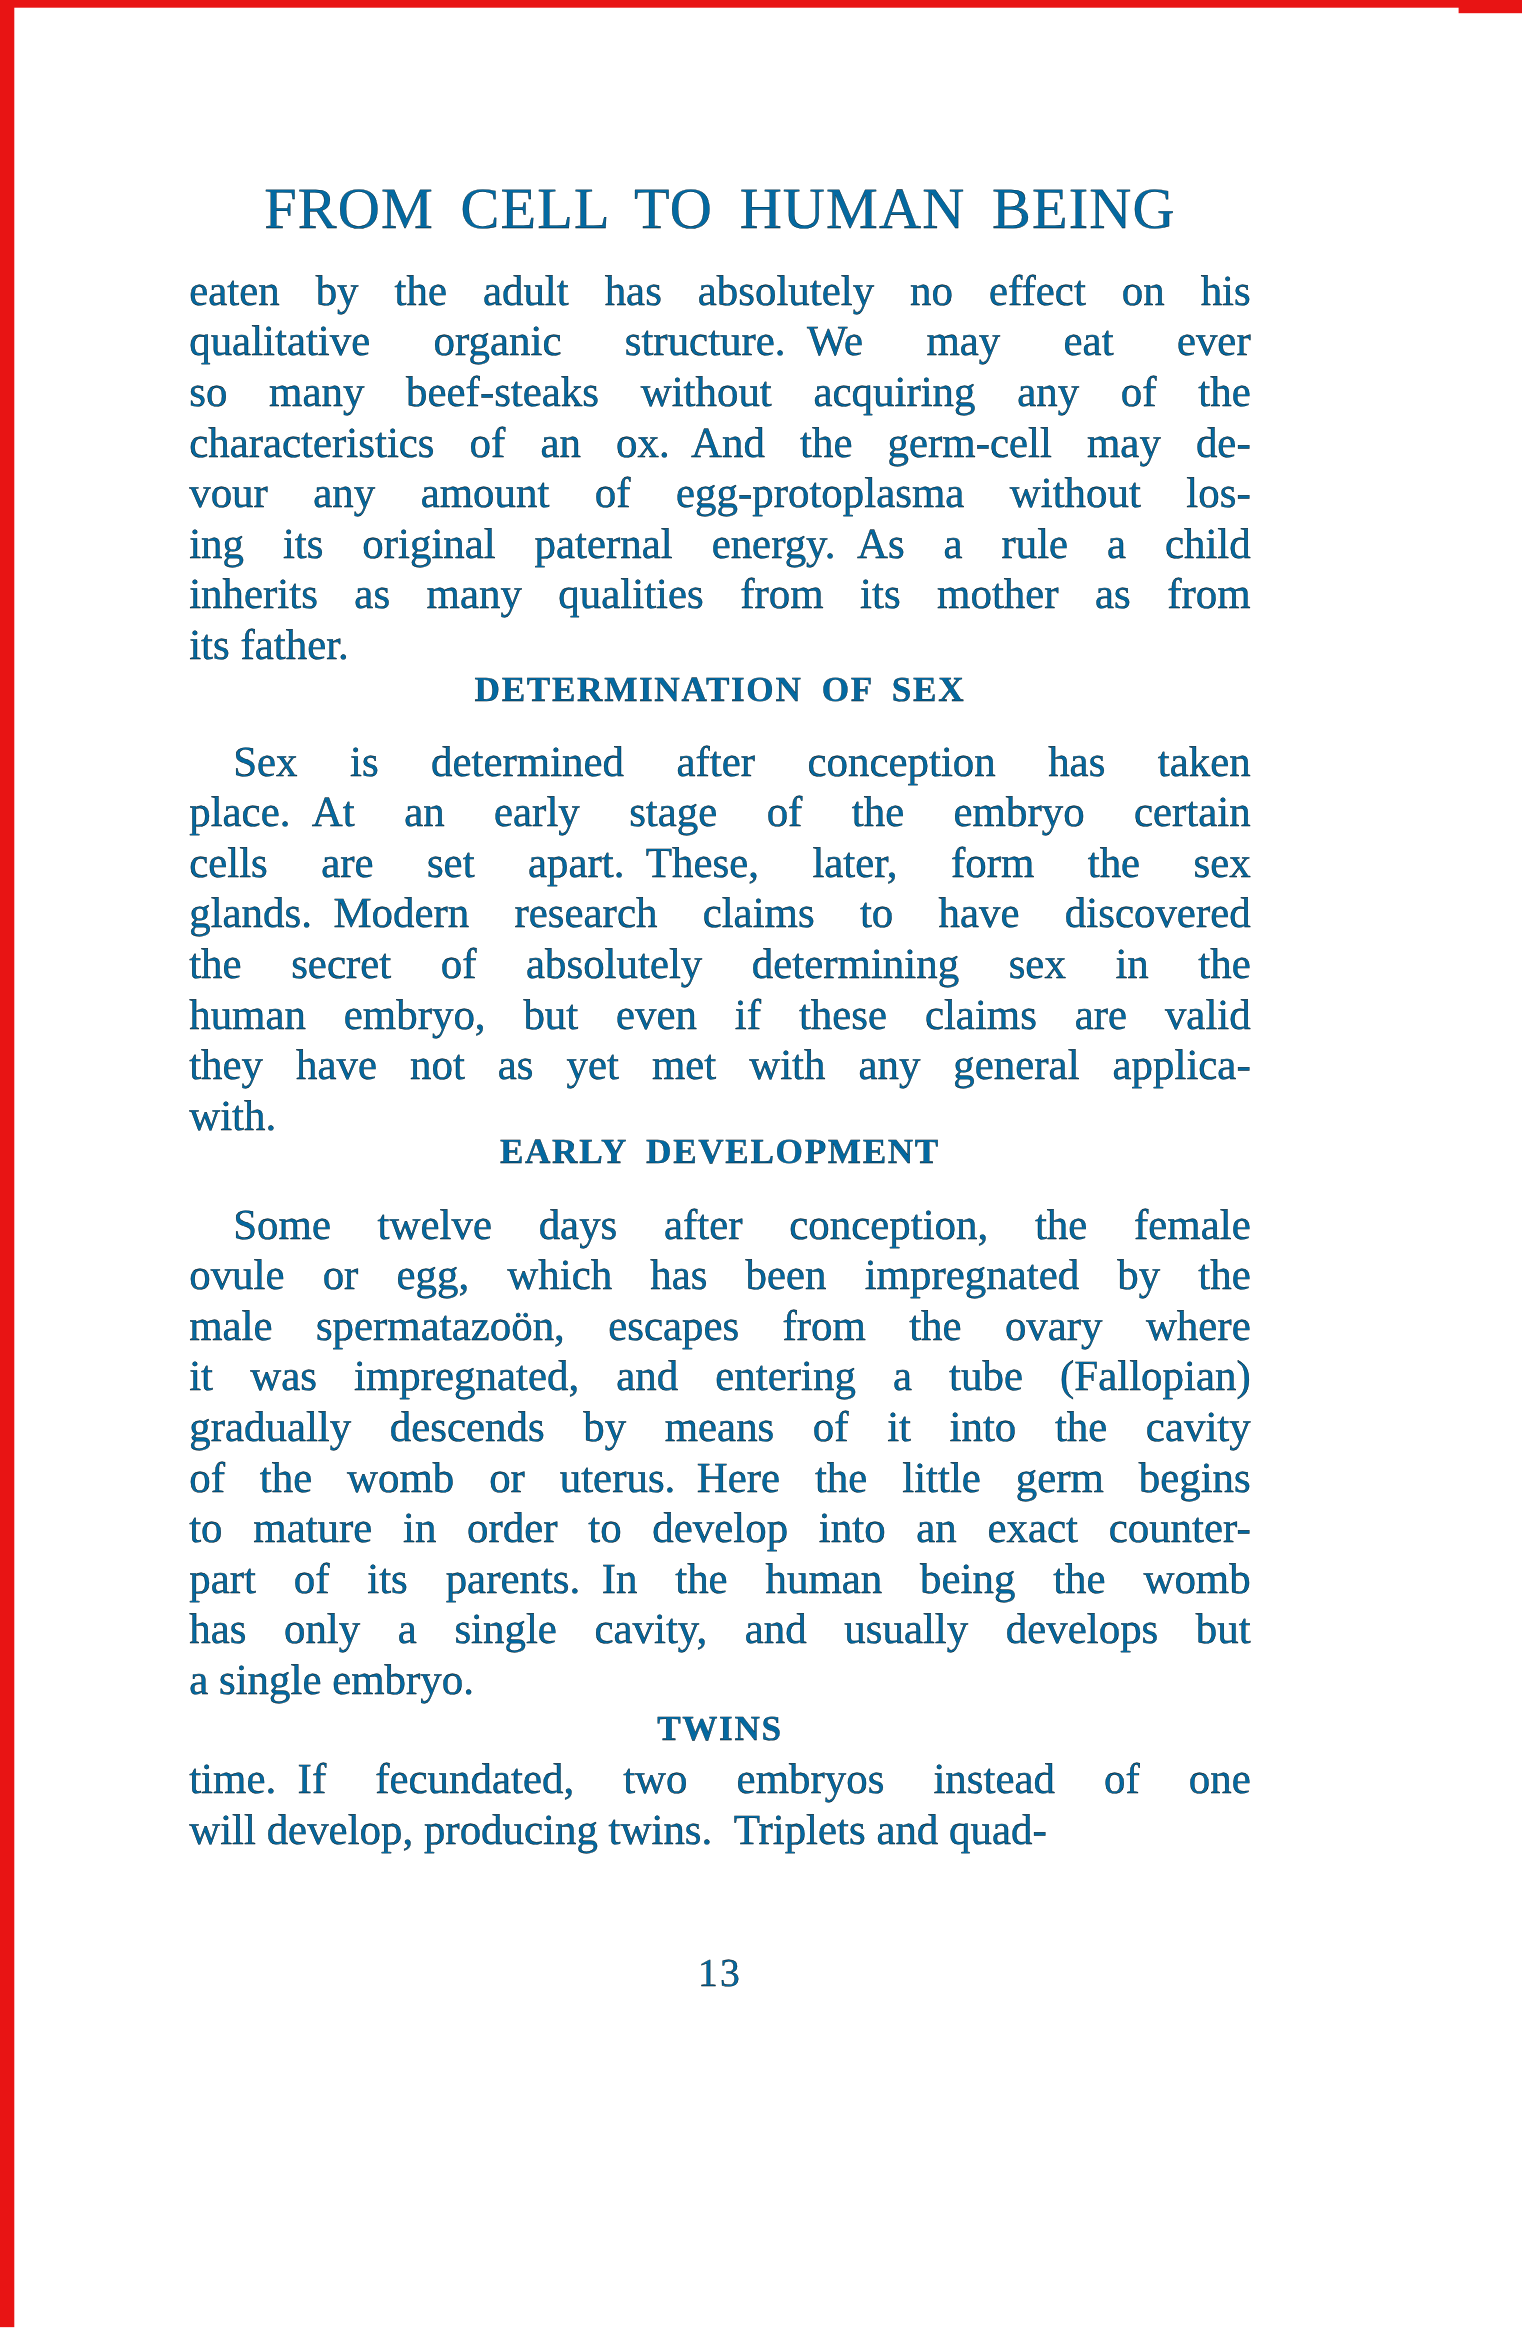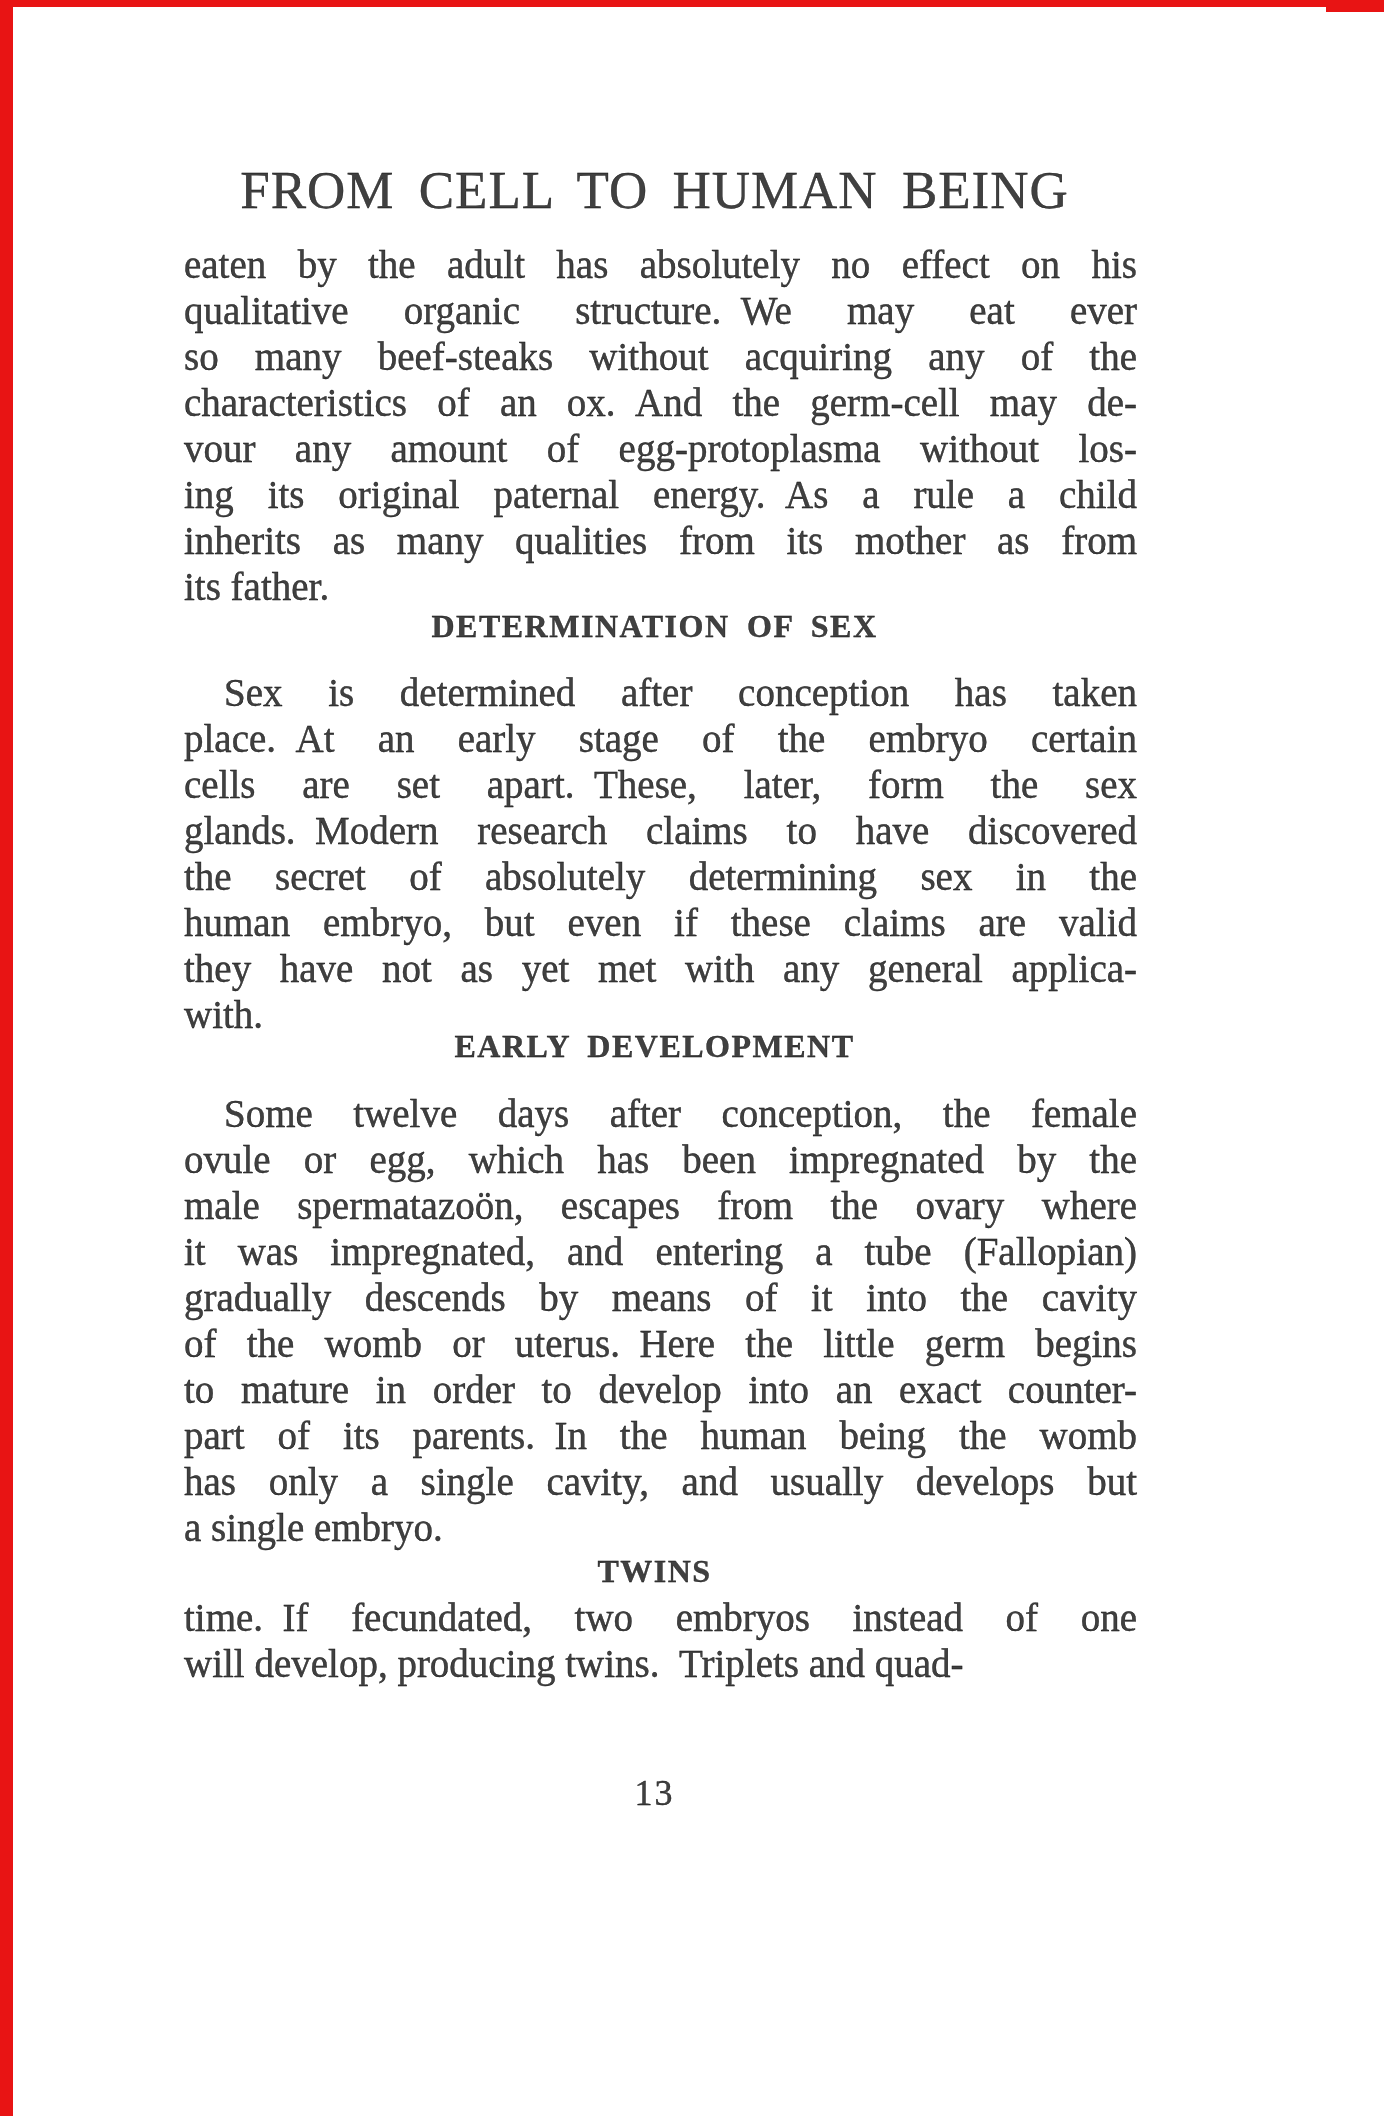--- a/index.html
+++ b/index.html
@@ -7,21 +7,21 @@
     padding: 0;
     background: #ffffff;
   }
   .page {
     position: relative;
     width: 1384px;
     height: 2116px;
     background: #ffffff;
     overflow: hidden;
     font-family: "Liberation Serif", "DejaVu Serif", serif;
-    color: #404040;
+    color: #0369a1;
   }
   
   .edge-left {
     position: absolute;
     left: 0; top: 0;
     width: 13px; height: 2116px;
     background: #e81414;
   }
   .edge-top {
     position: absolute;
@@ -64,21 +64,20 @@
     -webkit-text-stroke: 0.35px #060606;
   }
   .para-1 { top: 242px; }
   .para-2 { top: 670px; }
   .para-3 { top: 1091px; }
   .para-4 { top: 1595px; }
   .bodyline {
     text-align: justify;
     text-align-last: justify;
     white-space: normal;
-    margin-left: 12px;
   }
   .bodyline.last {
     text-align-last: left;
   }
   .bodyline.indent {
     padding-left: 40px;
     box-sizing: border-box;
   }
   .section-heading {
     position: absolute;

